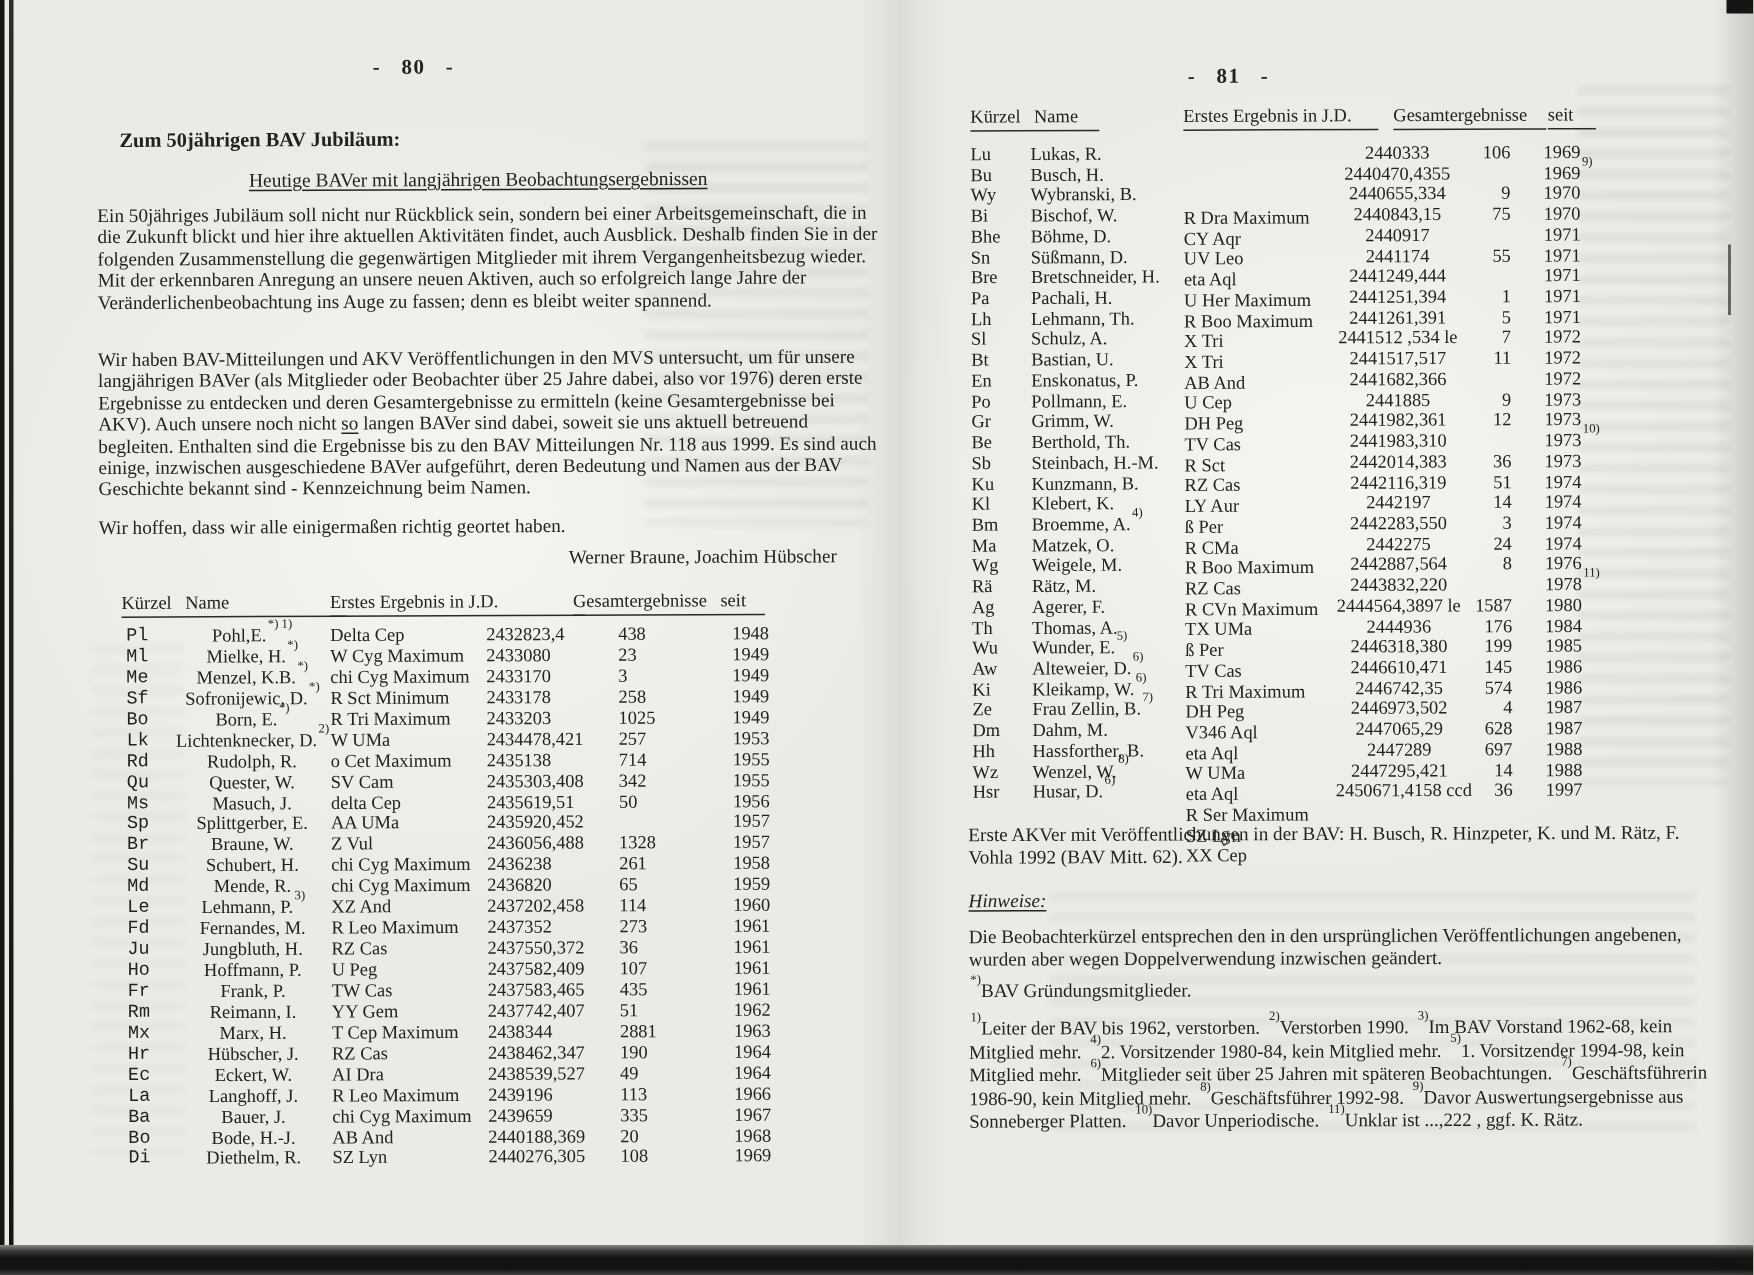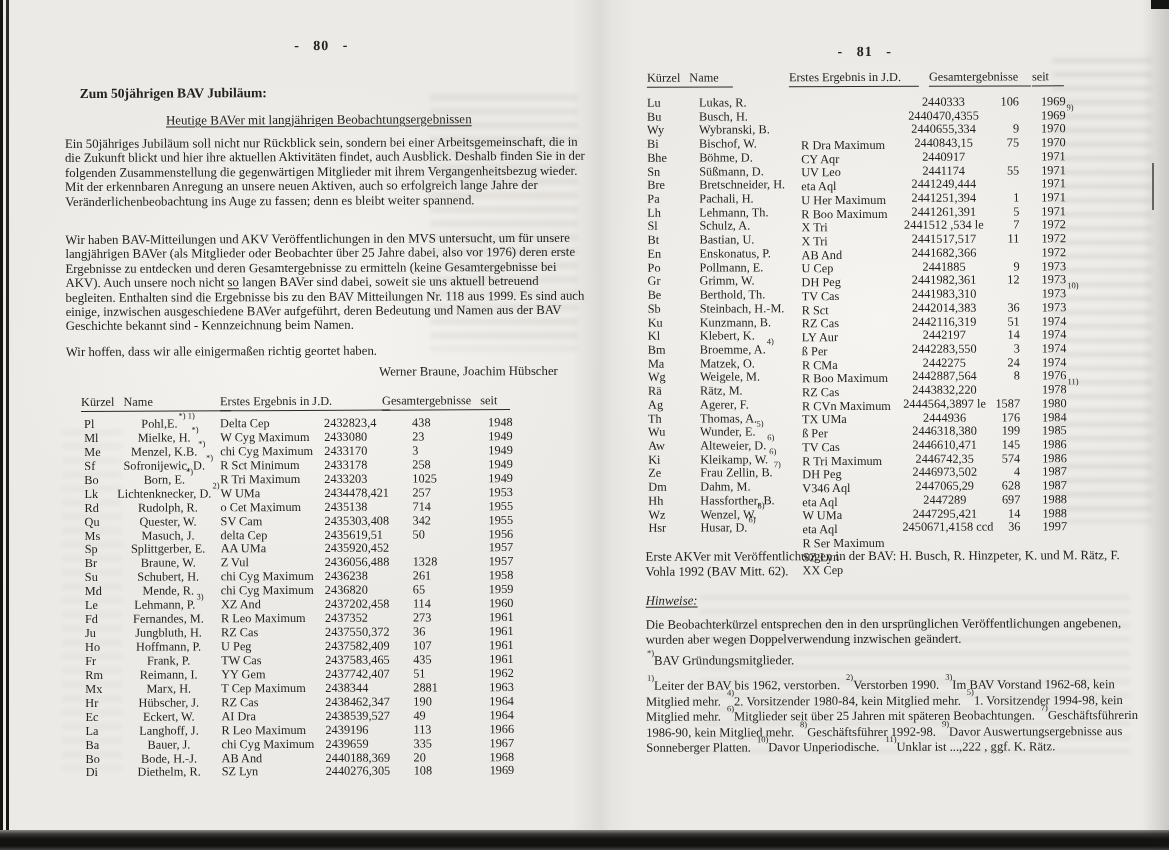--- a/index.html
+++ b/index.html
@@ -5,35 +5,35 @@
   html,body{margin:0;padding:0;background:#b9b6b1;}
   .canvas{
     position:relative;width:1169px;height:850px;overflow:hidden;
     font-family:"Liberation Serif",serif;color:#24221f;
     background:
       radial-gradient(ellipse 420px 380px at 300px 340px, rgba(248,246,242,.9) 0%, rgba(248,246,242,0) 70%),
       radial-gradient(ellipse 420px 380px at 880px 320px, rgba(248,246,242,.9) 0%, rgba(248,246,242,0) 70%),
       #eceae6;
   }
   .abs{position:absolute;}
-  .pageno{font-weight:bold;font-size:14px;letter-spacing:1px;word-spacing:9px;text-align:right;}
+  .pageno{font-weight:bold;font-size:14px;letter-spacing:1px;word-spacing:9px;text-align:left;}
   .title{font-weight:bold;font-size:13.6px;}
   .subtitle{font-size:13px;text-align:center;}
   .u{text-decoration:underline;text-underline-offset:2px;}
   .para{font-size:12.8px;line-height:14.4px;margin:0;}
   .sig{font-size:12.8px;text-align:right;}
   .th{position:absolute;border-bottom:1px solid #2b2926;padding-bottom:1px;font-size:12.3px;white-space:nowrap;}
   .th .gap{margin-left:9px;}
   .tbl{position:absolute;}
   .trow{display:flex;white-space:nowrap;font-size:12.3px;}
   .lt .trow{height:13.95px;line-height:13.95px;}
   .rt .trow{height:13.72px;line-height:13.72px;}
-  .lt .c-k{width:32px;}  .lt .c-nm{width:104px;text-align:center;} .lt .c-s{width:104px;}
+  .lt .c-k{width:32px;font-family:Liberation Mono, monospace;}  .lt .c-nm{width:104px;text-align:center;} .lt .c-s{width:104px;}
   .lt .c-j{width:88px;}  .lt .c-c{width:48px;text-align:left;} .lt .c-y{width:60px;margin-left:28px;}
-  .rt .c-k{width:40px;}  .rt .c-nm{width:102px;margin-left:12px;} .rt .c-s{width:100px;margin-top:43px;}
+  .rt .c-k{width:40px;}  .rt .c-nm{width:102px;} .rt .c-s{width:100px;margin-top:43px;}
   .rt .c-j{width:85px;text-align:center;}  .rt .c-c{width:33px;text-align:right;} .rt .c-y{width:68px;margin-left:22px;}
   sup{font-size:8.5px;position:relative;top:-4px;margin-left:1px;line-height:0;}
   .rtext{font-size:12.8px;line-height:15.2px;margin:0;}
   .fns{font-size:12.6px;line-height:15.6px;margin:0;}
   .fn{margin-right:5px;}
   .bleed{position:absolute;filter:blur(2px);pointer-events:none;
     background:repeating-linear-gradient(to bottom, rgba(70,66,60,.16) 0 5px, rgba(0,0,0,0) 5px 14px);}
   .artifact{position:absolute;}
 </style>
 </head>

